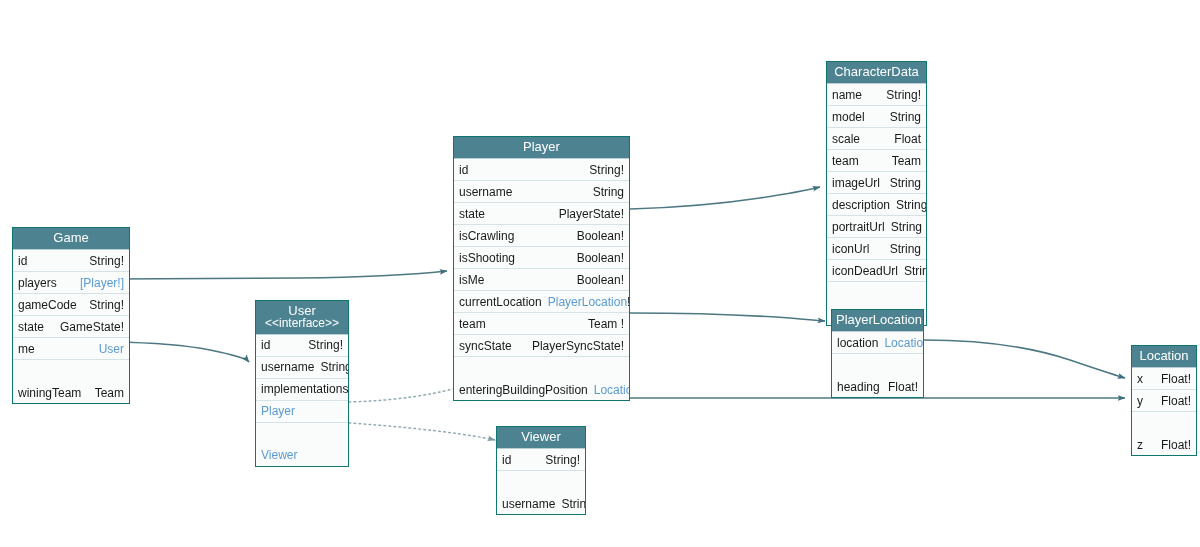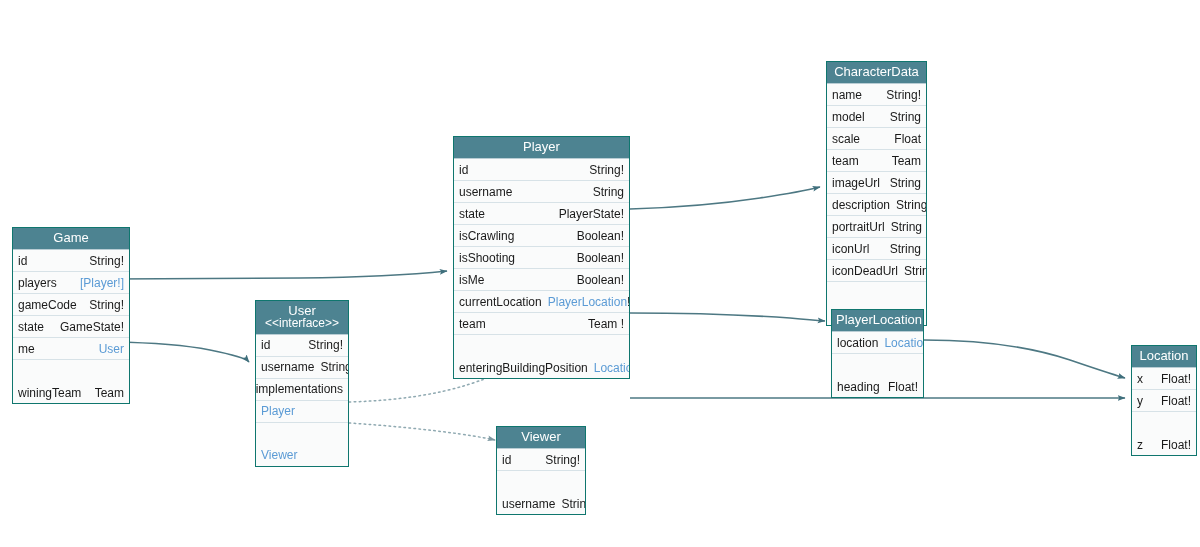--- a/index.html
+++ b/index.html
@@ -60,21 +60,21 @@
   }
   .row:last-child { border-bottom: none; margin-top: 22px; }
   .row .fname {
     text-align: left;
     padding-right: 6px;
   }
   .row .ftype {
     text-align: left;
   }
   .row.center {
-    justify-content: flex-end;
+    justify-content: flex-start;
   }
   .row.center .fname { padding-right: 0; }
   .link { color: #5b9bd5; }
   .bang { color: #1a1a1a; }
   .row.impl .fname { color: #5b9bd5; }
 </style>
 </head>
 <body>
 
 <div id="canvas">
@@ -184,20 +184,24 @@
     </div>
     <div class="row">
       <span class="fname">currentLocation</span>
       <span class="ftype"><span class="link">PlayerLocation</span><span class="bang">!</span></span>
     </div>
     <div class="row">
       <span class="fname">team</span>
       <span class="ftype">Team !</span>
     </div>
     <div class="row">
+      <span class="fname">syncState</span>
+      <span class="ftype">PlayerSyncState!</span>
+    </div>
+    <div class="row">
       <span class="fname">enteringBuildingPosition</span>
       <span class="ftype link">Location</span>
     </div>
   </div>
 
   <div class="entity" style="left:496px; top:426px; width:90px;">
     <div class="ent-header">Viewer</div>
     <div class="row">
       <span class="fname">id</span>
       <span class="ftype">String!</span>

